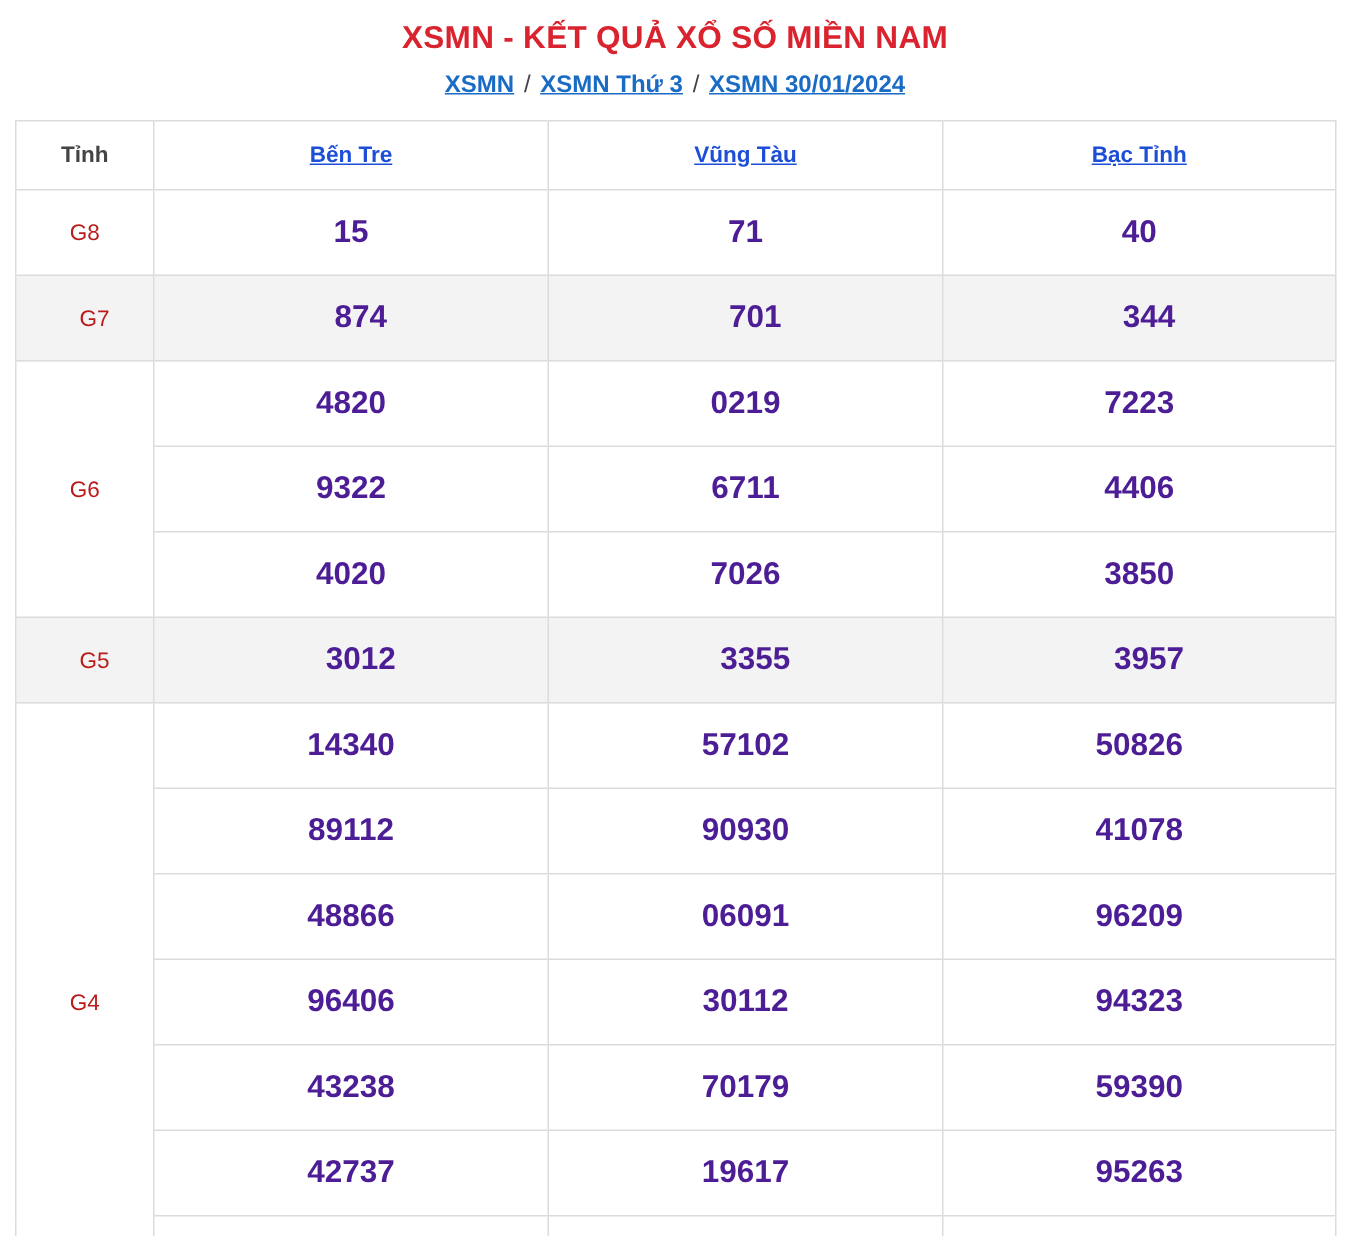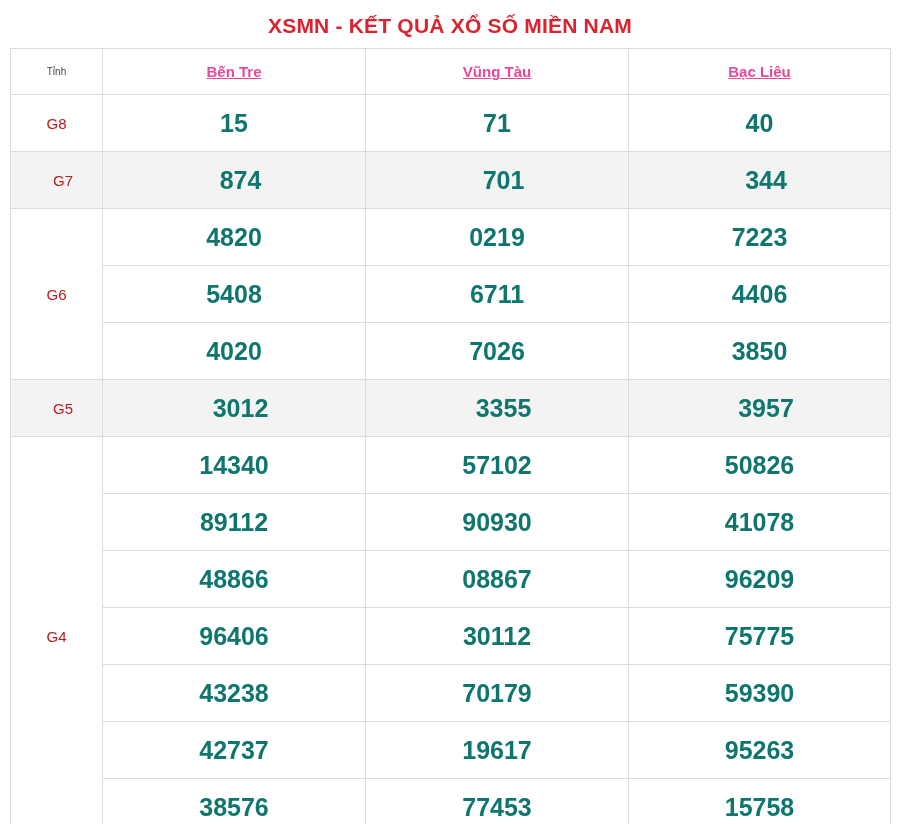--- a/index.html
+++ b/index.html
@@ -65,72 +65,79 @@
     border-right: none;
   }
   thead th {
     height: 43px;
     font-size: 15px;
     font-weight: bold;
     background: #fff;
   }
   thead th.prov-col {
     color: #444;
-    font-weight: normal;
-    font-size: 10px;
+    font-weight: bold;
+    font-size: 15px;
     margin-left: 33px;
   }
   thead th a {
-    color: #ec4899;
+    color: #1d4ed8;
     text-decoration: underline;
   }
   col.c0 { width: 92px; }
   col.c1 { width: 263px; }
   col.c2 { width: 263px; }
   col.c3 { width: 262px; }
   td.label {
     font-size: 15px;
     color: #b91c1c;
     font-weight: normal;
   }
   td.num {
-    font-size: 25px;
-    font-weight: bold;
-    color: #0f766e;
+    font-size: 21px;
+    font-weight: bold;
+    color: #4c1d95;
     height: 54px;
   }
   tr.shaded td {
     background: #f3f3f3;
     padding-left: 14px;
   }
   tr.shaded td.label {
     background: #f3f3f3;
   }
 </style>
 </head>
 <body>
 
 <div class="page">
 
   <div class="title">XSMN - KẾT QUẢ XỔ SỐ MIỀN NAM</div>
 
+  <div class="breadcrumb">
+    <a href="#">XSMN</a>
+    <span class="sep">/</span>
+    <a href="#">XSMN Thứ 3</a>
+    <span class="sep">/</span>
+    <a href="#">XSMN 30/01/2024</a>
+  </div>
 
   <table class="results">
     <colgroup>
       <col class="c0">
         <col class="c1">
         <col class="c2">
         <col class="c3">
     </colgroup>
     <thead>
       <tr>
         <th class="prov-col">Tỉnh</th>
         <th><a href="#">Bến Tre</a></th>
         <th><a href="#">Vũng Tàu</a></th>
-        <th><a href="#">Bạc Liêu</a></th>
+        <th><a href="#">Bạc Tỉnh</a></th>
       </tr>
     </thead>
     <tbody id="tbody">
         <tr>
           <td class="label" rowspan="1">G8</td>
           <td class="num">15</td>
           <td class="num">71</td>
           <td class="num">40</td>
         </tr>
         <tr class="shaded">
@@ -139,21 +146,21 @@
           <td class="num">701</td>
           <td class="num">344</td>
         </tr>
         <tr>
           <td class="label" rowspan="3">G6</td>
           <td class="num">4820</td>
           <td class="num">0219</td>
           <td class="num">7223</td>
         </tr>
         <tr>
-          <td class="num">5408</td>
+          <td class="num">9322</td>
           <td class="num">6711</td>
           <td class="num">4406</td>
         </tr>
         <tr>
           <td class="num">4020</td>
           <td class="num">7026</td>
           <td class="num">3850</td>
         </tr>
         <tr class="shaded">
           <td class="label" rowspan="1">G5</td>
@@ -167,27 +174,27 @@
           <td class="num">57102</td>
           <td class="num">50826</td>
         </tr>
         <tr>
           <td class="num">89112</td>
           <td class="num">90930</td>
           <td class="num">41078</td>
         </tr>
         <tr>
           <td class="num">48866</td>
-          <td class="num">08867</td>
+          <td class="num">06091</td>
           <td class="num">96209</td>
         </tr>
         <tr>
           <td class="num">96406</td>
           <td class="num">30112</td>
-          <td class="num">75775</td>
+          <td class="num">94323</td>
         </tr>
         <tr>
           <td class="num">43238</td>
           <td class="num">70179</td>
           <td class="num">59390</td>
         </tr>
         <tr>
           <td class="num">42737</td>
           <td class="num">19617</td>
           <td class="num">95263</td>

